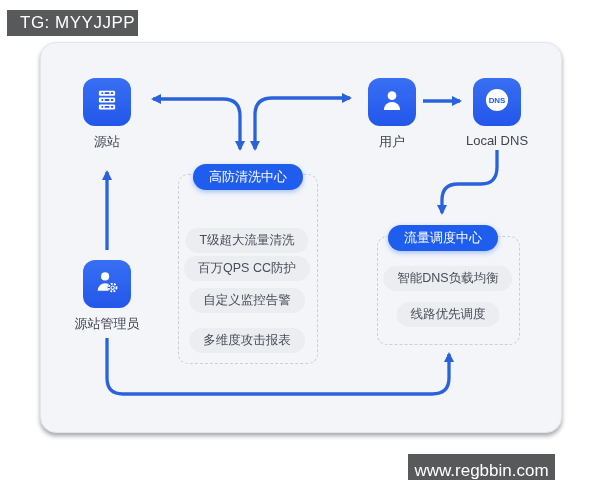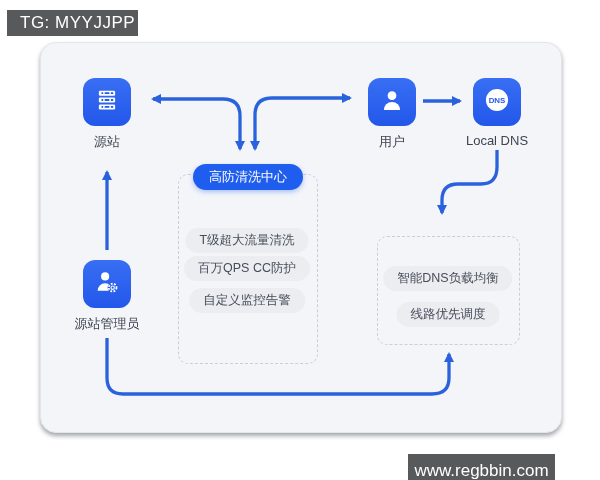--- a/index.html
+++ b/index.html
@@ -132,21 +132,23 @@
       </svg>
     </span>
   </div>
   <div class="node-label" style="left:107px; top:315px;">源站管理员</div>
 
   <div class="group" style="left:178px; top:174px; width:140px; height:190px;"></div>
   <div class="pill" style="left:248px; top:164px;">高防清洗中心</div>
   <div class="chip" style="left:247px; top:208px;margin-top:20px;">T级超大流量清洗</div>
   <div class="chip" style="left:247px; top:256px;">百万QPS CC防护</div>
   <div class="chip" style="left:247px; top:288px;text-align:center;">自定义监控告警</div>
+  <div class="chip" style="left:247px; top:328px;">多维度攻击报表</div>
 
   <div class="group" style="left:377px; top:236px; width:143px; height:109px;"></div>
+  <div class="pill" style="left:443px; top:225px;">流量调度中心</div>
   <div class="chip" style="left:448px; top:266px;">智能DNS负载均衡</div>
   <div class="chip" style="left:448px; top:302px;">线路优先调度</div>
 
 
   <div class="wm wm-site">www.regbbin.com</div>
 
 </div>
 
 </body></html>

